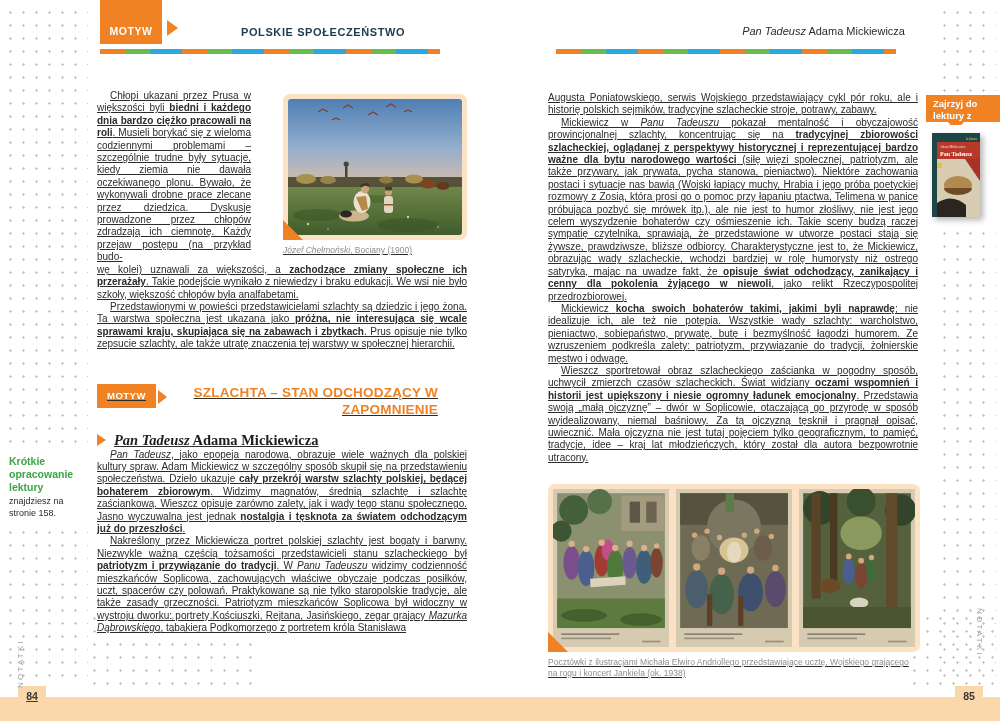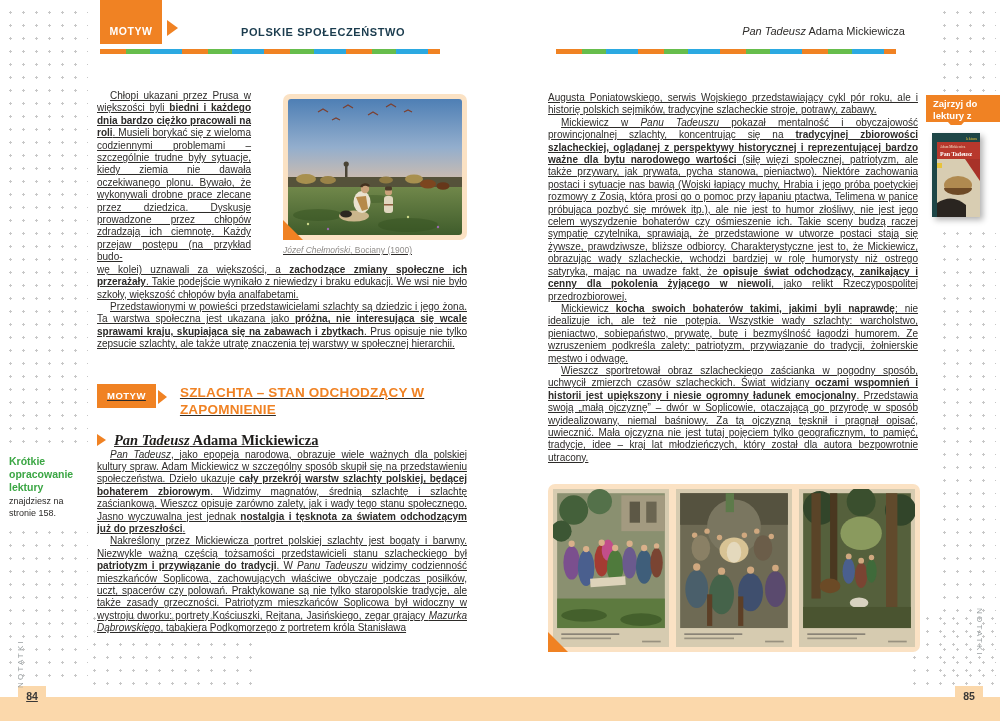--- a/index.html
+++ b/index.html
@@ -46,21 +46,21 @@
                  border-bottom:20px solid #f08223;border-right:20px solid transparent;}
   .painting-frame{width:184px;height:146px;}
   .painting-frame svg{display:block;width:100%;height:100%;border-radius:3px;}
   figcaption{font-size:8.5px;line-height:10.5px;color:#908d8a;margin-top:5px;}
 
   
   .section{display:flex;align-items:flex-start;margin-top:33px;}
   .tab-small{position:static;font-size:9.5px;letter-spacing:.5px;padding:6px 10px 7px;}
   .arrow-sec{position:static;margin:6px 0 0 2px;border-top-width:7px;border-bottom-width:7px;border-left-width:9px;}
   .section h2{margin:0 0 0 13px;font-size:13.5px;line-height:17px;font-weight:700;color:#f08223;
-              width:258px;letter-spacing:.2px;}
+              width:258px;letter-spacing:.2px;text-align:right;}
   .subsection{display:flex;align-items:center;margin-top:14px;}
   .tri{width:0;height:0;border-top:6px solid transparent;border-bottom:6px solid transparent;
        border-left:9px solid #f08223;margin-right:8px;}
   .subsection h3{margin:0;font-family:"Liberation Serif","DejaVu Serif",serif;font-size:14.5px;
                  font-weight:700;color:#1f1d1b;}
 
   .mt4{margin-top:4px;} .mt12{margin-top:12px;}
 
   
   .fig-postcards{margin-top:20px;width:372px;}
@@ -311,20 +311,21 @@
             <ellipse cx="30" cy="92" rx="10" ry="7" fill="#6b4a26"></ellipse>
             <ellipse cx="58" cy="108" rx="9" ry="5" fill="#d8d2c0"></ellipse>
             <rect x="4" y="112" width="104" height="20" fill="#4a5430"></rect>
             <rect x="8" y="137" width="56" height="1.6" fill="#8a8376"></rect>
               <rect x="8" y="141" width="48" height="1.6" fill="#98917f"></rect>
               <rect x="86" y="144" width="18" height="1.6" fill="#98917f"></rect>
           </svg>
         </div>
         <div class="corner"></div>
       </div>
+      <figcaption class="pc-caption">Pocztówki z ilustracjami Michała Elwiro Andriollego przedstawiające ucztę, Wojskiego grającego na rogu i koncert Jankiela (ok. 1938)</figcaption>
     </figure>
   </div>
 
   <div class="promo-badge">Zajrzyj do lektury z opracowaniem!</div>
   <div class="promo-arrow"></div>
   <div class="book-patch"></div>
   <div class="book">
     <svg viewBox="0 0 48 84" preserveAspectRatio="none">
       <rect width="48" height="84" fill="#1e4647"></rect>
       <rect x="5" width="43" height="84" fill="#d8cdb2"></rect>

